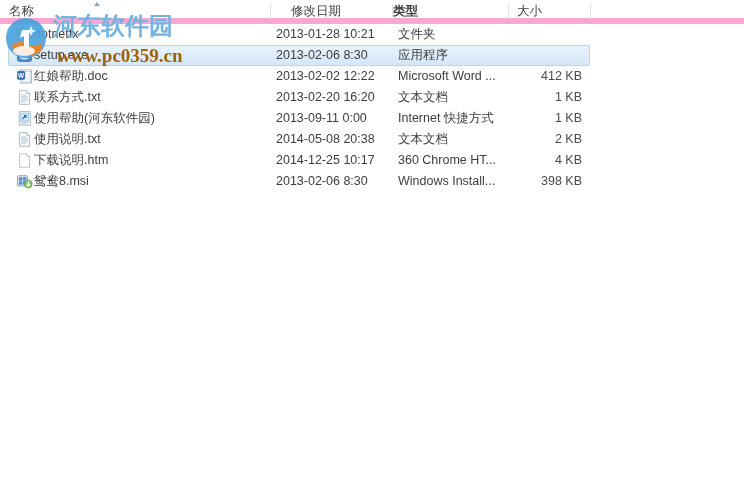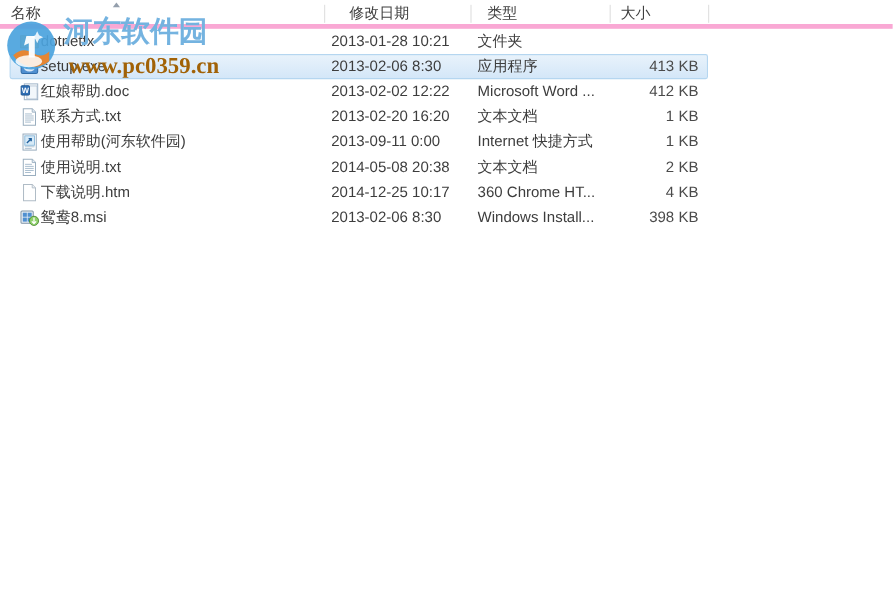--- a/index.html
+++ b/index.html
@@ -22,21 +22,21 @@
   }
 
   
   .col-header {
     position: absolute;
     left: 0;
     top: 0;
     width: 744px;
     height: 24px;
     background: #ffffff;
-    border-bottom: 4px solid #f9a8d4;
+    border-bottom: 6px solid #f9a8d4;
     box-sizing: border-box;
   }
   .col-cell {
     position: absolute;
     top: 0;
     height: 23px;
     line-height: 23px;
     font-size: 12.5px;
     color: #3f3f3f;
     padding-left: 9px;
@@ -162,21 +162,21 @@
 
     <div class="col-cell" style="left:0px;width:270px;">
       <span>名称</span>
     </div>
     <div class="sort-arrow"></div>
 
     <div class="col-cell" style="left:282px;width:122px;">
       <span>修改日期</span>
     </div>
 
-    <div class="col-cell" style="left:397px;width:116px;">
+    <div class="col-cell" style="left:384px;width:116px;font-weight:bold;">
       <span>类型</span>
     </div>
 
     <div class="col-cell" style="left:508px;width:82px;">
       <span>大小</span>
     </div>
 
     <div class="col-div" style="left:270px;"></div>
     <div class="col-div" style="left:392px;"></div>
     <div class="col-div" style="left:508px;"></div>
@@ -204,21 +204,20 @@
         <svg class="icon" viewBox="0 0 16 16">
           <rect x="1.5" y="3" width="13" height="10.5" rx="1.4" fill="#4f8fd0" stroke="#2f6ba8" stroke-width=".8"></rect>
           <ellipse cx="8" cy="8.4" rx="4.6" ry="3.4" fill="#e8f2fb" opacity=".92"></ellipse>
           <path d="M5.4 9.4q2.6-3 5.4-.6" stroke="#8a9aa8" stroke-width=".9" fill="none"></path>
           <circle cx="4.3" cy="5.2" r=".75" fill="#ffffff" opacity=".85"></circle>
         </svg>
         <span>setup.exe</span>
       </div>
       <div class="cell cell-date">2013-02-06 8:30</div>
       <div class="cell cell-type">应用程序</div>
-      <div class="cell cell-size">413 KB</div>
     </div>
 
     <div class="row">
       <div class="cell cell-name">
         <svg class="icon" viewBox="0 0 16 16">
           <rect x="4" y="1.8" width="10.5" height="12.4" fill="#ffffff" stroke="#9fb4c8" stroke-width=".8"></rect>
           <rect x="6" y="3.4" width="8" height="10.2" fill="#f2f7fb" stroke="#aabdcf" stroke-width=".6"></rect>
           <rect x="1.5" y="3.2" width="6.6" height="7.4" rx=".7" fill="#2f6fb5" stroke="#1d538f" stroke-width=".7"></rect>
           <text x="4.8" y="9.2" font-size="6" font-weight="bold" fill="#ffffff" text-anchor="middle" font-family="Liberation Sans, sans-serif">W</text>
         </svg>

